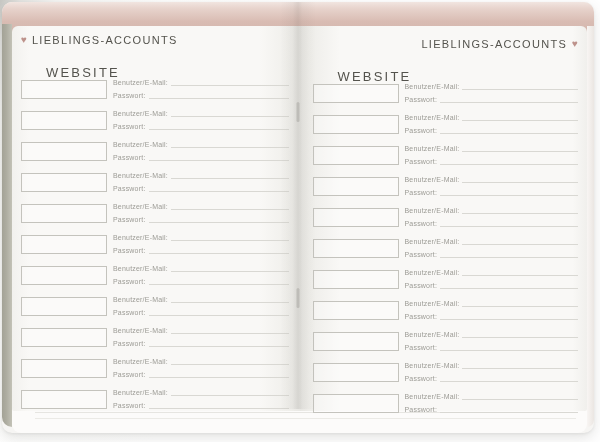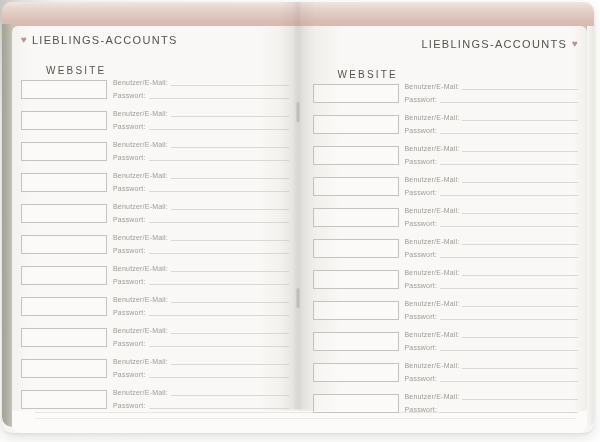--- a/index.html
+++ b/index.html
@@ -68,21 +68,21 @@
   .page-right .content { padding-top: 10px; padding-left: 13px; padding-right: 9px; }
   .page-header { display: flex; align-items: center; gap: 5px; height: 12px; margin-top: 2px; }
   .page-right .page-header { justify-content: flex-end; }
   .heart { color: var(--heart, #bd928b); font-size: 10px; line-height: 1; }
   .title {
     font-size: 11px; letter-spacing: 1.3px; color: var(--heading-text, #54534d);
     line-height: 1; white-space: nowrap;
   }
   .website-label {
     margin-top: 20px; margin-left: 25px; height: 10px;
-    font-size: 10px; letter-spacing: 2.2px; color: var(--heading-text, #54534d); line-height: 1;
+    font-size: 13px; letter-spacing: 2.2px; color: var(--heading-text, #54534d); line-height: 1;
   }
   .rows { margin-top: 4px; }
   .account-row { display: flex; margin-bottom: 11px; }
   .website-box {
     width: 86px; height: 19px; box-sizing: border-box;
     border: 1px solid var(--box-border, #c4c3bd);
     background: rgba(255,255,255,0.35);
   }
   .fields { flex: 1; margin-left: 6px; margin-top: -6px; }
   .field { display: flex; align-items: flex-end; height: 13px; }

